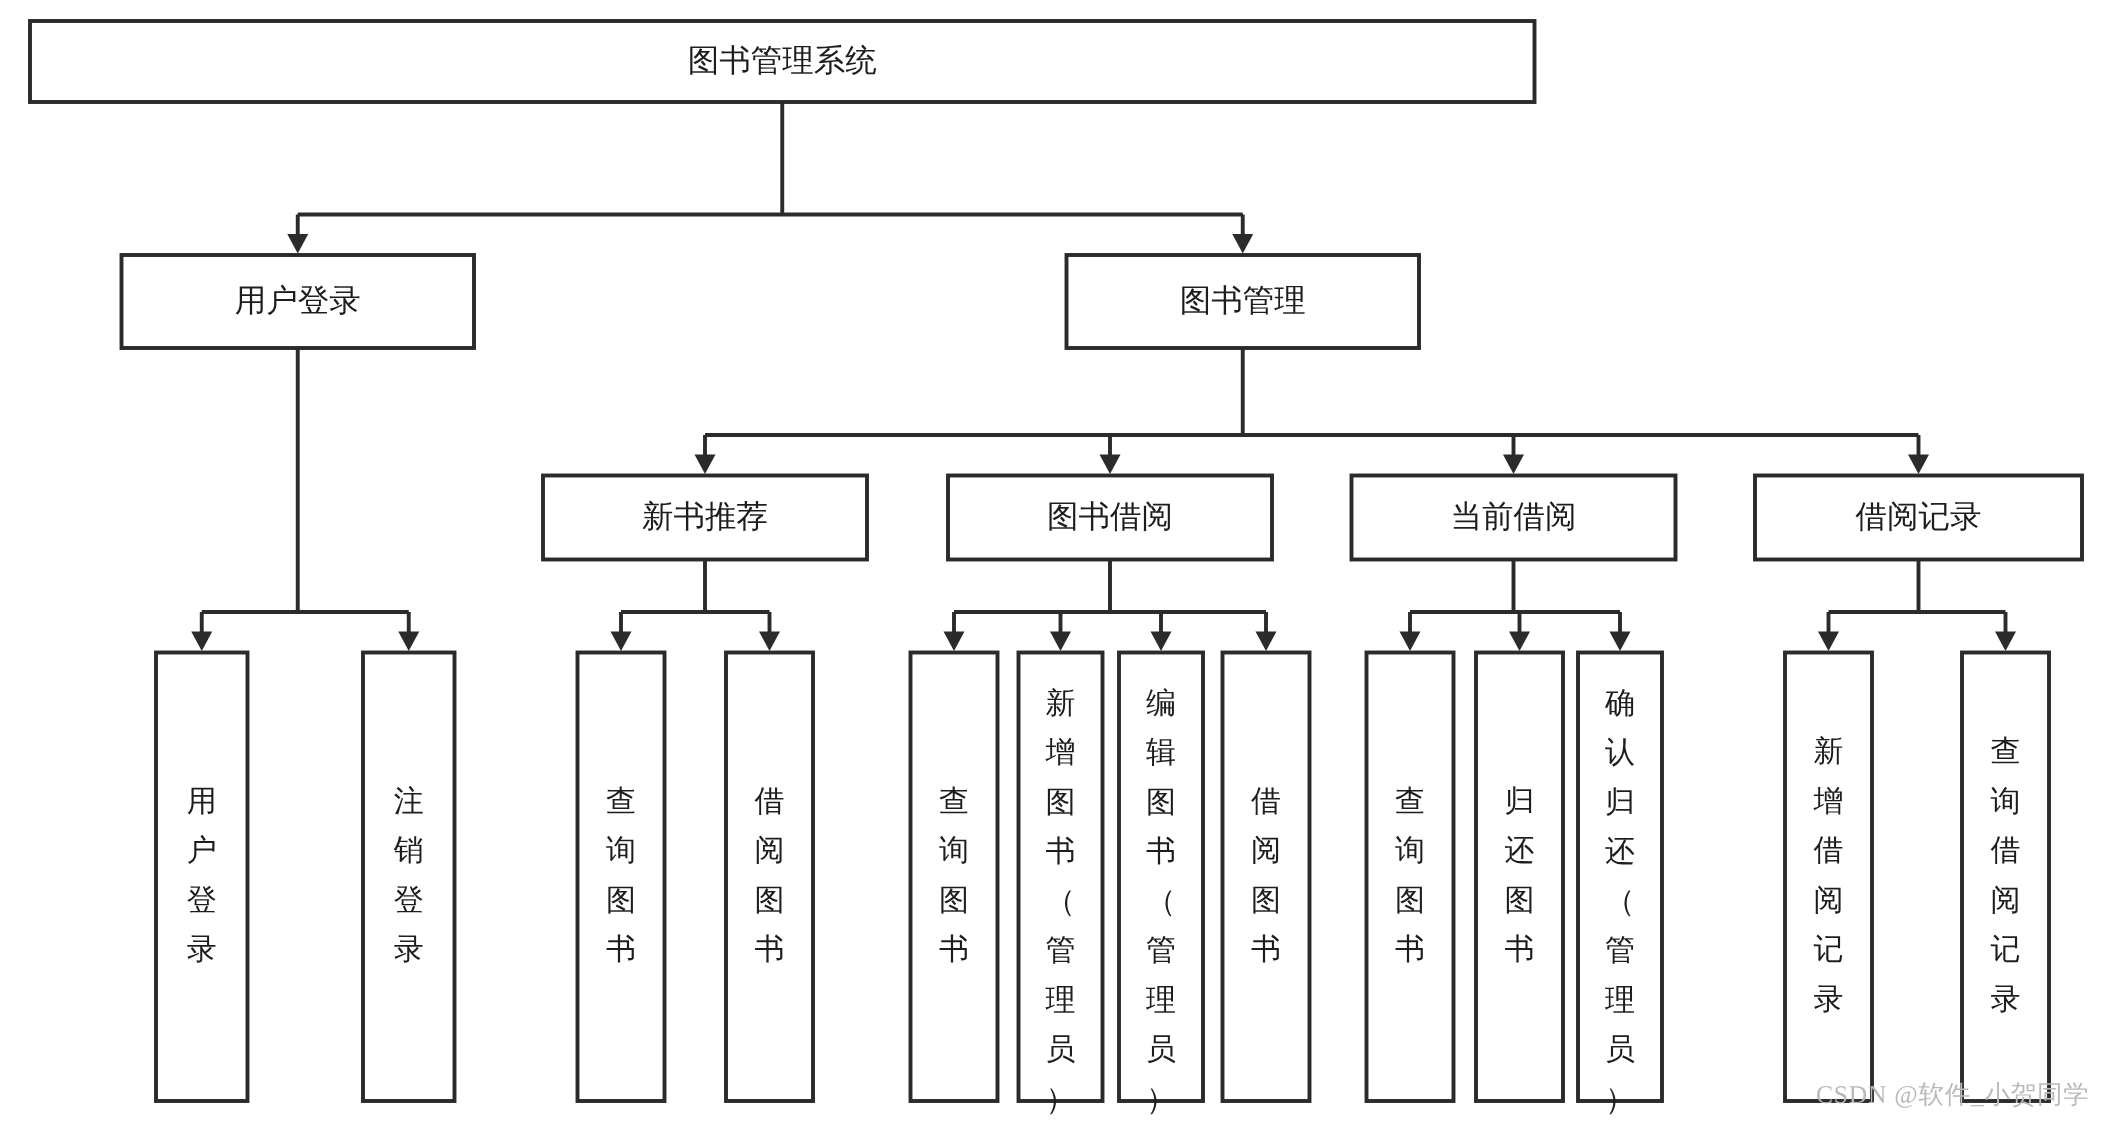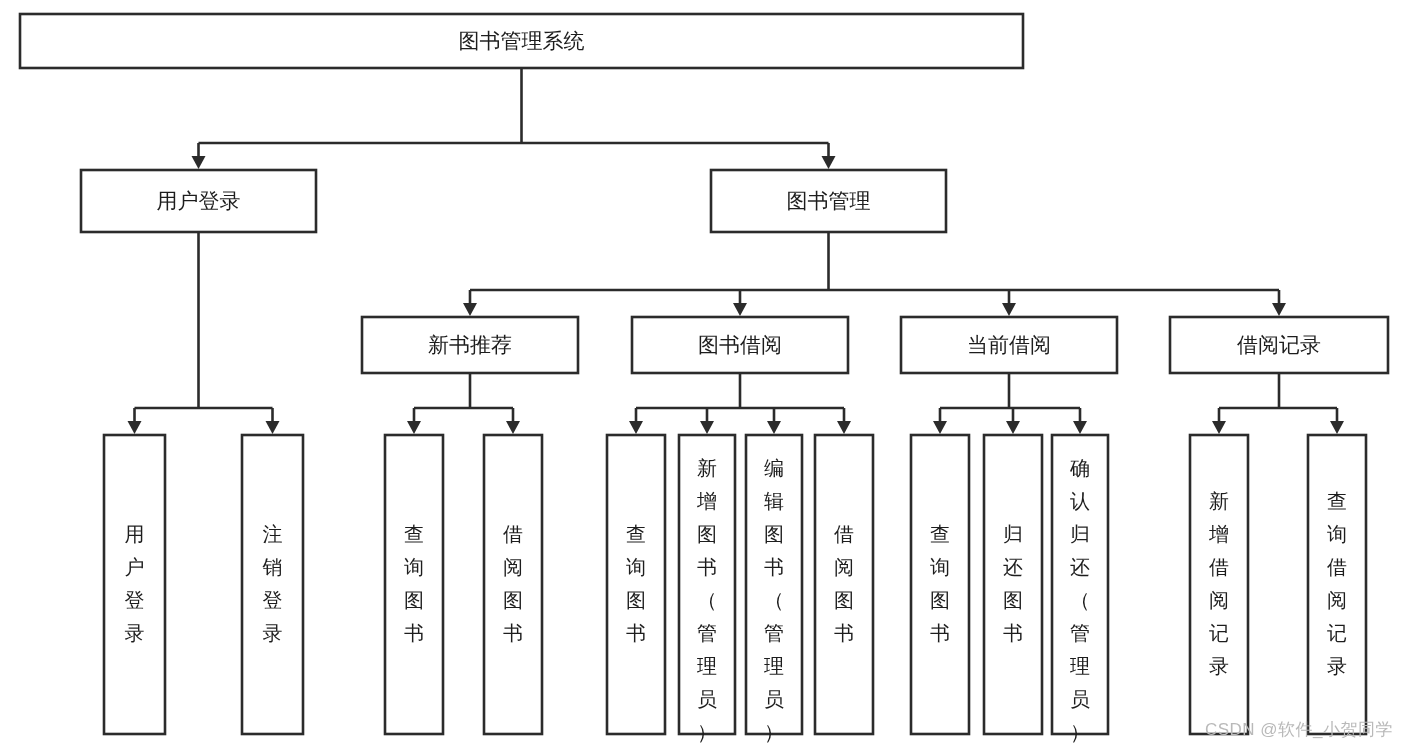--- a/index.html
+++ b/index.html
@@ -4,21 +4,21 @@
 <style>
   html,body{margin:0;padding:0;background:#ffffff;}
   body{width:1405px;height:747px;font-family:"Liberation Sans","DejaVu Sans",sans-serif;overflow:hidden;position:relative;}
   #diagram{position:absolute;left:0;top:0;width:1405px;height:747px;}
   .box-rect{fill:#ffffff;stroke:#2b2b2b;stroke-width:2.6;}
   .link-line{stroke:#2b2b2b;stroke-width:2.6;fill:none;}
   .arrow-head{fill:#2b2b2b;stroke:none;}
   .node-label{fill:#1d1d1d;font-family:"Liberation Sans","DejaVu Sans",sans-serif;font-size:21px;text-anchor:middle;dominant-baseline:middle;}
   .node-label-vert{fill:#1d1d1d;font-family:"Liberation Sans","DejaVu Sans",sans-serif;font-size:20px;}
   .vert-char{text-anchor:middle;}
-  .watermark{position:absolute;right:12px;bottom:6px;font-family:Liberation Sans, sans-serif;
+  .watermark{position:absolute;right:12px;bottom:6px;font-family:Liberation Serif, serif;
              font-size:17px;color:#b9b9b9;letter-spacing:0.5px;white-space:nowrap;}
 </style>
 </head>
 <body>
 
 <svg id="diagram" viewBox="0 0 1405 747" xmlns="http://www.w3.org/2000/svg">
   <g id="edge-layer">
       <line x1="521.5" y1="68" x2="521.5" y2="143" class="link-line"></line>
       <line x1="198.5" y1="143" x2="828.5" y2="143" class="link-line"></line>
       <line x1="198.5" y1="143" x2="198.5" y2="158" class="link-line"></line>

